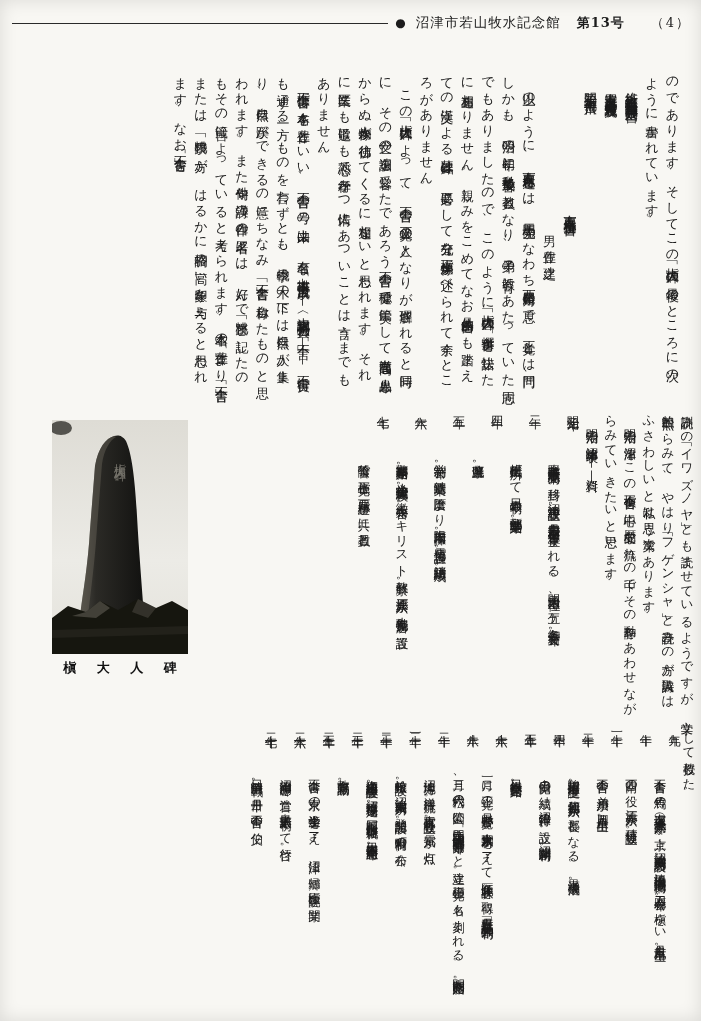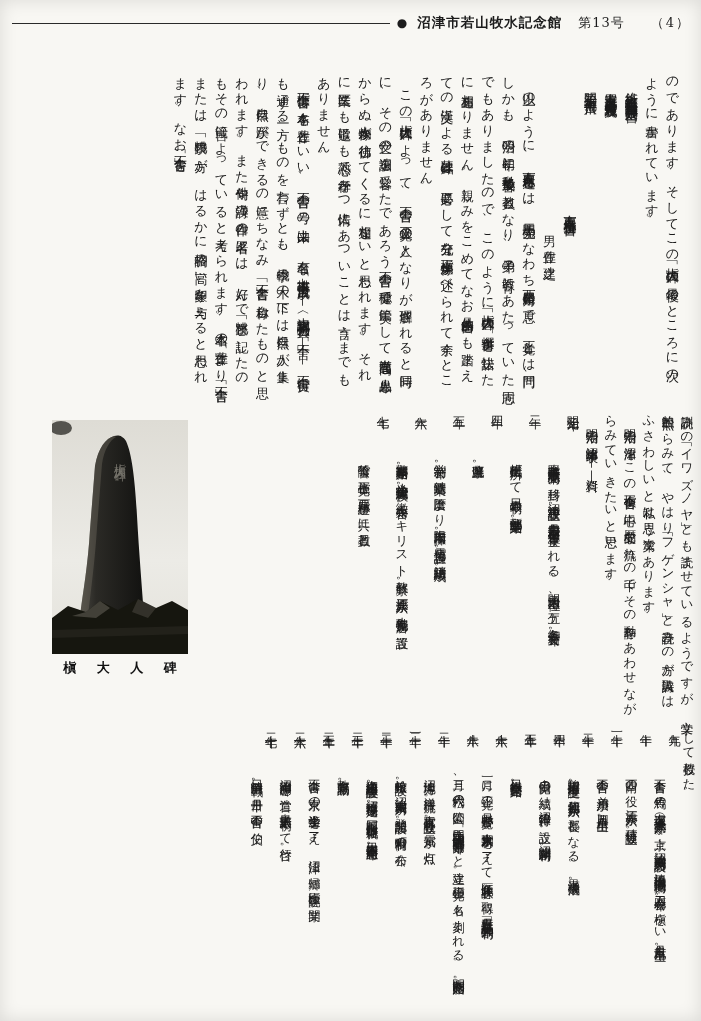--- a/index.html
+++ b/index.html
@@ -7,22 +7,22 @@
     position:relative;width:701px;height:1021px;margin:0 auto;
     background:#f8f7f3;overflow:hidden;color:#1c1c1c;
     font-family:"DejaVu Serif","Liberation Serif",serif;
     box-shadow:inset 0 0 18px rgba(0,0,0,.12);
   }
   
   .hdr{position:absolute;top:12px;left:12px;right:10px;height:22px;
        display:flex;align-items:center;}
   .hdr .rule{flex:1 1 auto;height:1px;background:#2a2a2a;margin-right:7px;}
   .hdr .bullet{font-size:12px;line-height:1;margin-right:10px;}
-  .hdr .htitle{font-size:13.5px;font-weight:700;letter-spacing:1px;}
-  .hdr .hissue{font-size:13px;font-weight:400;margin-left:16px;letter-spacing:1px;}
+  .hdr .htitle{font-size:13.5px;font-weight:400;letter-spacing:1px;}
+  .hdr .hissue{font-size:13px;font-weight:700;margin-left:16px;letter-spacing:1px;}
   .hdr .hpage{font-size:13px;margin-left:26px;letter-spacing:2px;}
   
   .vtext{
     position:absolute;
     writing-mode:vertical-rl;
     text-align:start;
     color:#1b1b1b;
   }
   .vtext p{margin:0;padding:0;}
   .band1{top:68px;right:19px;left:30px;height:322px;

